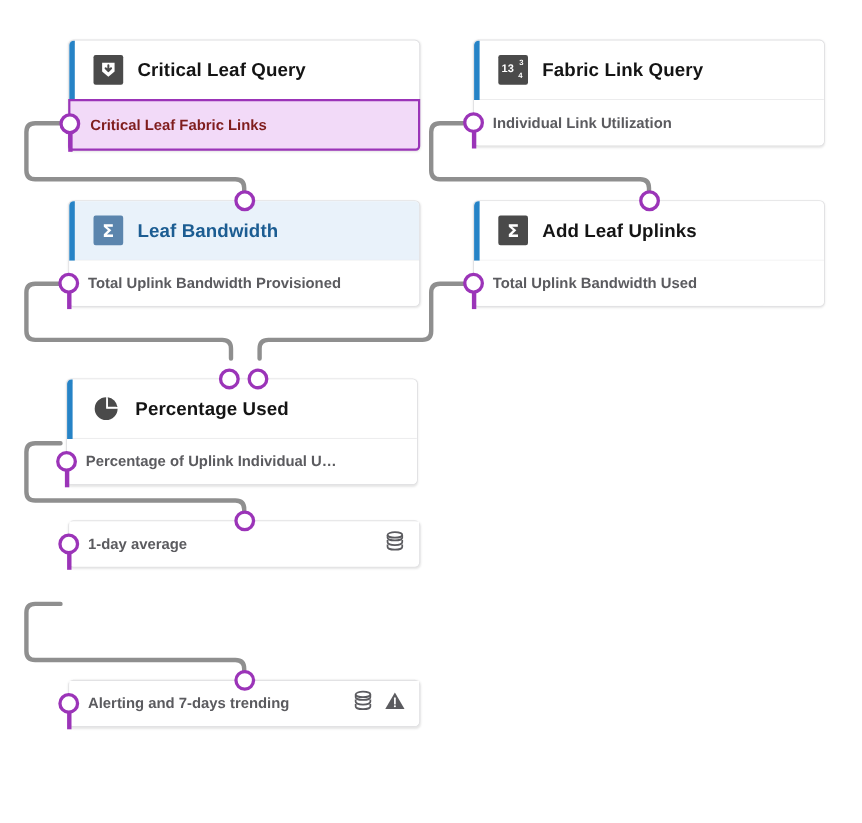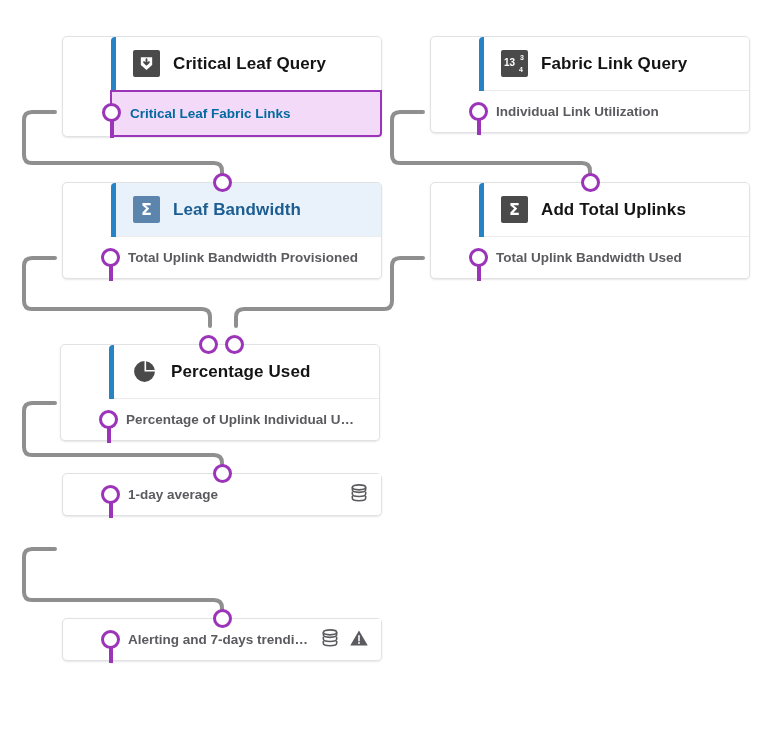--- a/index.html
+++ b/index.html
@@ -17,21 +17,20 @@
 
   
   .card{
     position:absolute;z-index:3;
     width:320px;
     background:#ffffff;
     border:1px solid #e2e2e4;
     border-radius:5px;
     box-sizing:border-box;
     box-shadow:0 1px 2px rgba(0,0,0,.10);
-    padding-left:48px;
   }
   .card .head{
     position:relative;
     height:53px;
     display:flex;align-items:center;
     padding-left:22px;
     border-bottom:1px solid #ececed;
     border-radius:4px 4px 0 0;
     background:#ffffff;
   }
@@ -72,21 +71,21 @@
 
   
   .card .sub.hl{
     background:#f2daf8;
     border:2px solid #9b34b8;
     border-radius:0 0 4px 4px;
     margin:-1px -1px -1px -1px;
     height:43px;
     padding-left:18px;
   }
-  .card .sub.hl .sublabel{color:#0369a1;}
+  .card .sub.hl .sublabel{color:#7f1d1d;}
 
   
   .port{
     position:absolute;z-index:6;
     width:19px;height:19px;border-radius:50%;
     background:#ffffff;border:3.5px solid #9b34b8;
     box-sizing:border-box;
   }
   .port.left{left:-10px;top:11px;}
   .port.top{top:-10px;}
@@ -197,21 +196,21 @@
 
   <div class="card" style="left:430px;top:182px;">
     <span class="port top" style="left:150px;"></span>
     <div class="head">
       <span class="accent"></span>
       <span class="icon">
         <span class="sq dark">
             <span class="sigma">Σ</span>
           </span>
       </span>
-      <span class="title">Add Total Uplinks</span>
+      <span class="title">Add Leaf Uplinks</span>
     </div>
     <div class="sub">
       <span class="port left"></span>
       <span class="stub" style="top:26px;height:18px;"></span>
       <span class="sublabel">Total Uplink Bandwidth Used</span>
     </div>
   </div>
 
   <div class="card" style="left:60px;top:328px;margin-top:16px;">
     <span class="port top" style="left:138px;"></span>

